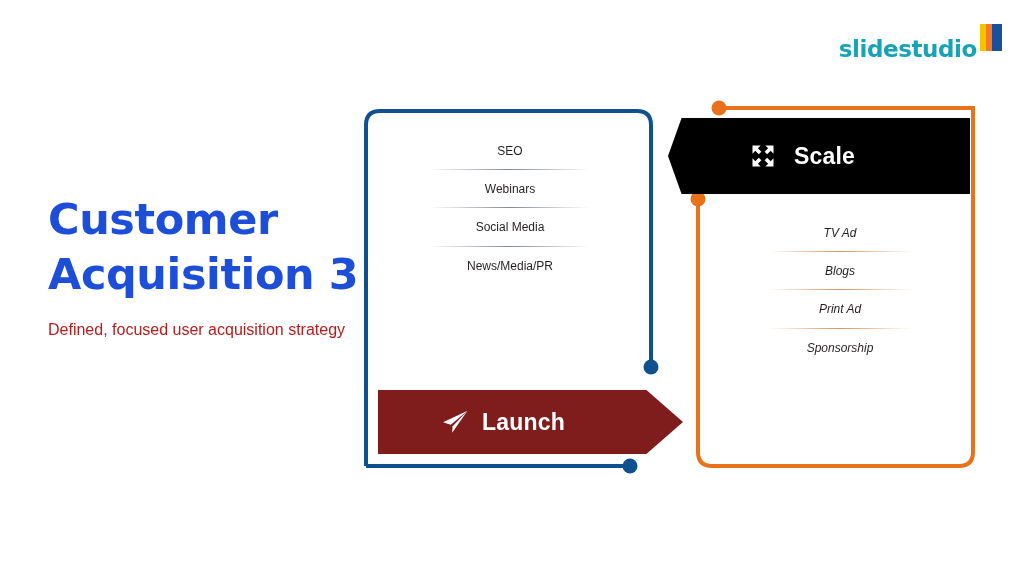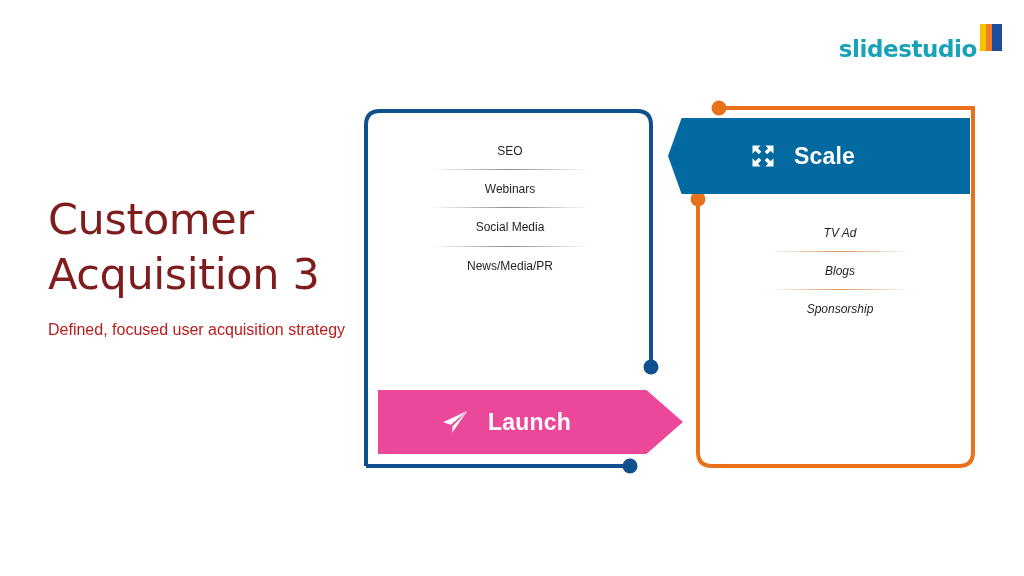--- a/index.html
+++ b/index.html
@@ -47,22 +47,22 @@
 
   
   .title {
     position: absolute;
     left: 48px;
     top: 192px;
     width: 330px;
     font-family: "DejaVu Sans", sans-serif;
     font-size: 43px;
     line-height: 1.28;
-    font-weight: 400;
-    color: #7f1d1d;
+    font-weight: 700;
+    color: #1d4ed8;
     letter-spacing: -0.4px;
   }
   .subtitle {
     position: absolute;
     left: 48px;
     top: 318px;
     width: 300px;
     font-size: 16px;
     line-height: 1.55;
     color: #b91c1c;
@@ -124,32 +124,32 @@
     color: #ffffff;
     font-size: 23px;
     font-weight: bold;
     letter-spacing: 0.2px;
   }
   .banner-launch {
     left: 378px;
     top: 390px;
     width: 305px;
     height: 64px;
-    background: #ec4899;
+    background: #7f1d1d;
     clip-path: polygon(0 0, 88% 0, 100% 50%, 88% 100%, 0 100%);
     padding-left: 62px;
     box-sizing: border-box;
-    gap: 18px;
+    gap: 12px;
   }
   .banner-scale {
     left: 668px;
     top: 118px;
     width: 302px;
     height: 76px;
-    background: #0369a1;
+    background: #000000;
     clip-path: polygon(4.5% 0, 100% 0, 100% 100%, 4.5% 100%, 0 50%);
     padding-left: 80px;
     box-sizing: border-box;
     gap: 16px;
   }
   .banner-icon {
     display: inline-flex;
     align-items: center;
     justify-content: center;
     width: 30px;
@@ -206,20 +206,24 @@
     </div>
   </div>
 
   <div class="list list-right">
     <div class="list-item">
       <span>TV Ad</span>
       <span class="divider"></span>
     </div>
     <div class="list-item">
       <span>Blogs</span>
+      <span class="divider"></span>
+    </div>
+    <div class="list-item">
+      <span>Print Ad</span>
       <span class="divider"></span>
     </div>
     <div class="list-item">
       <span>Sponsorship</span>
       
     </div>
   </div>
 
   <div class="banner banner-scale">
     <span class="banner-icon">

